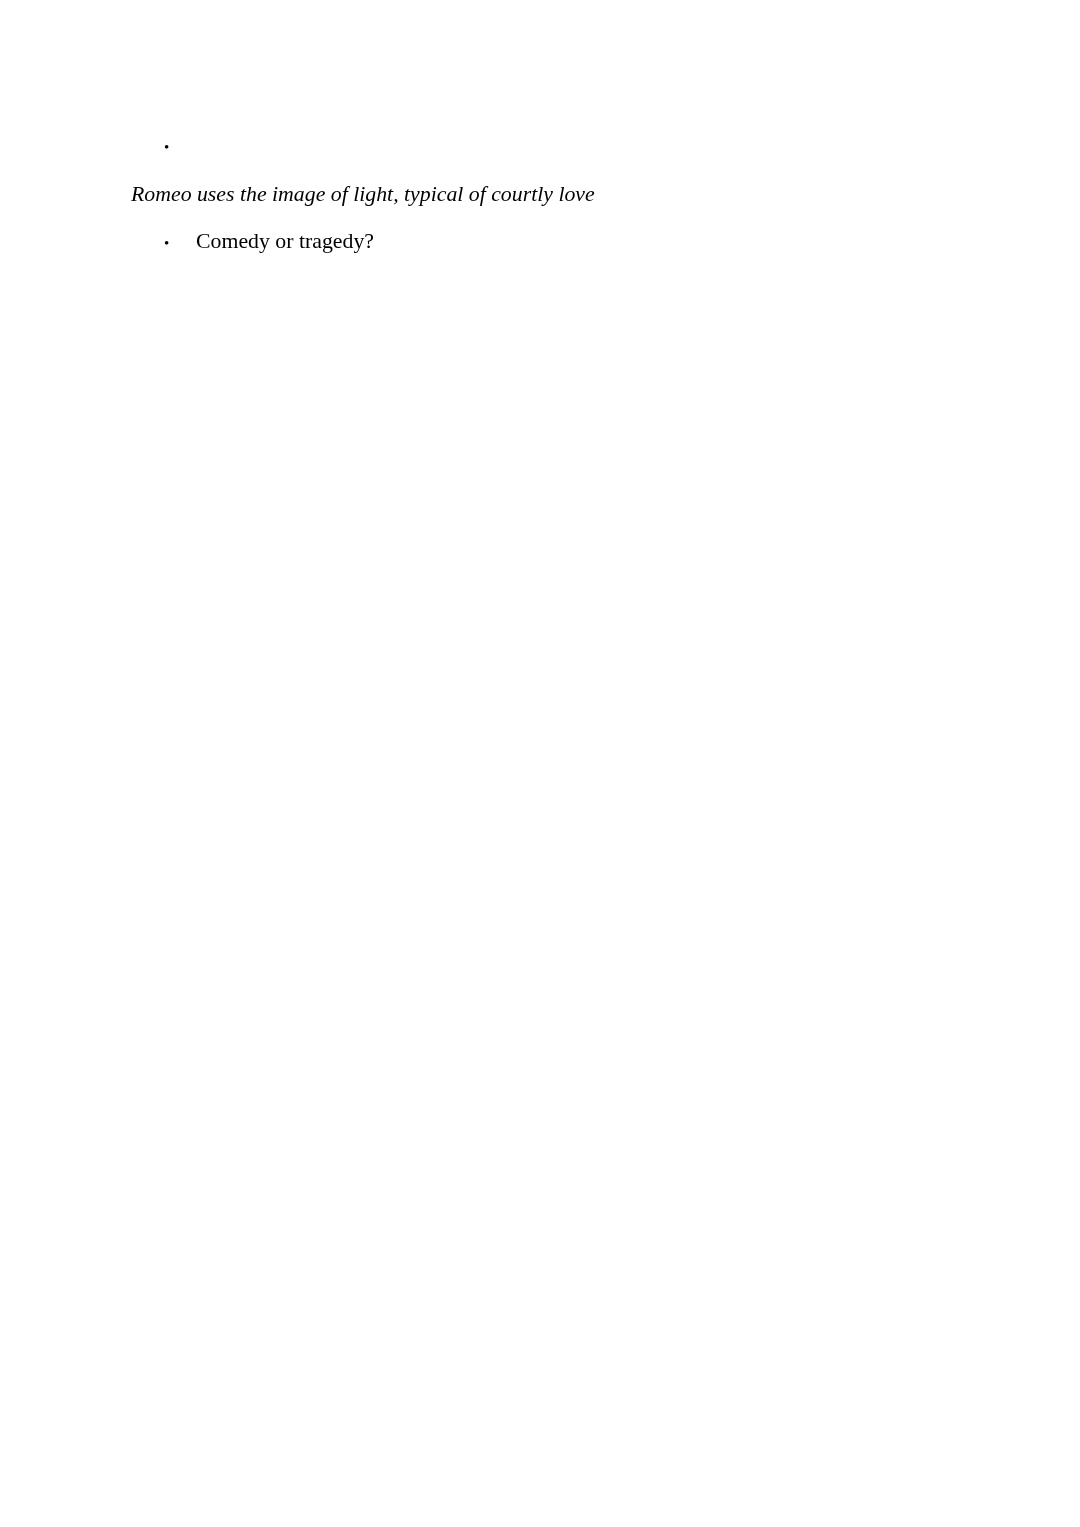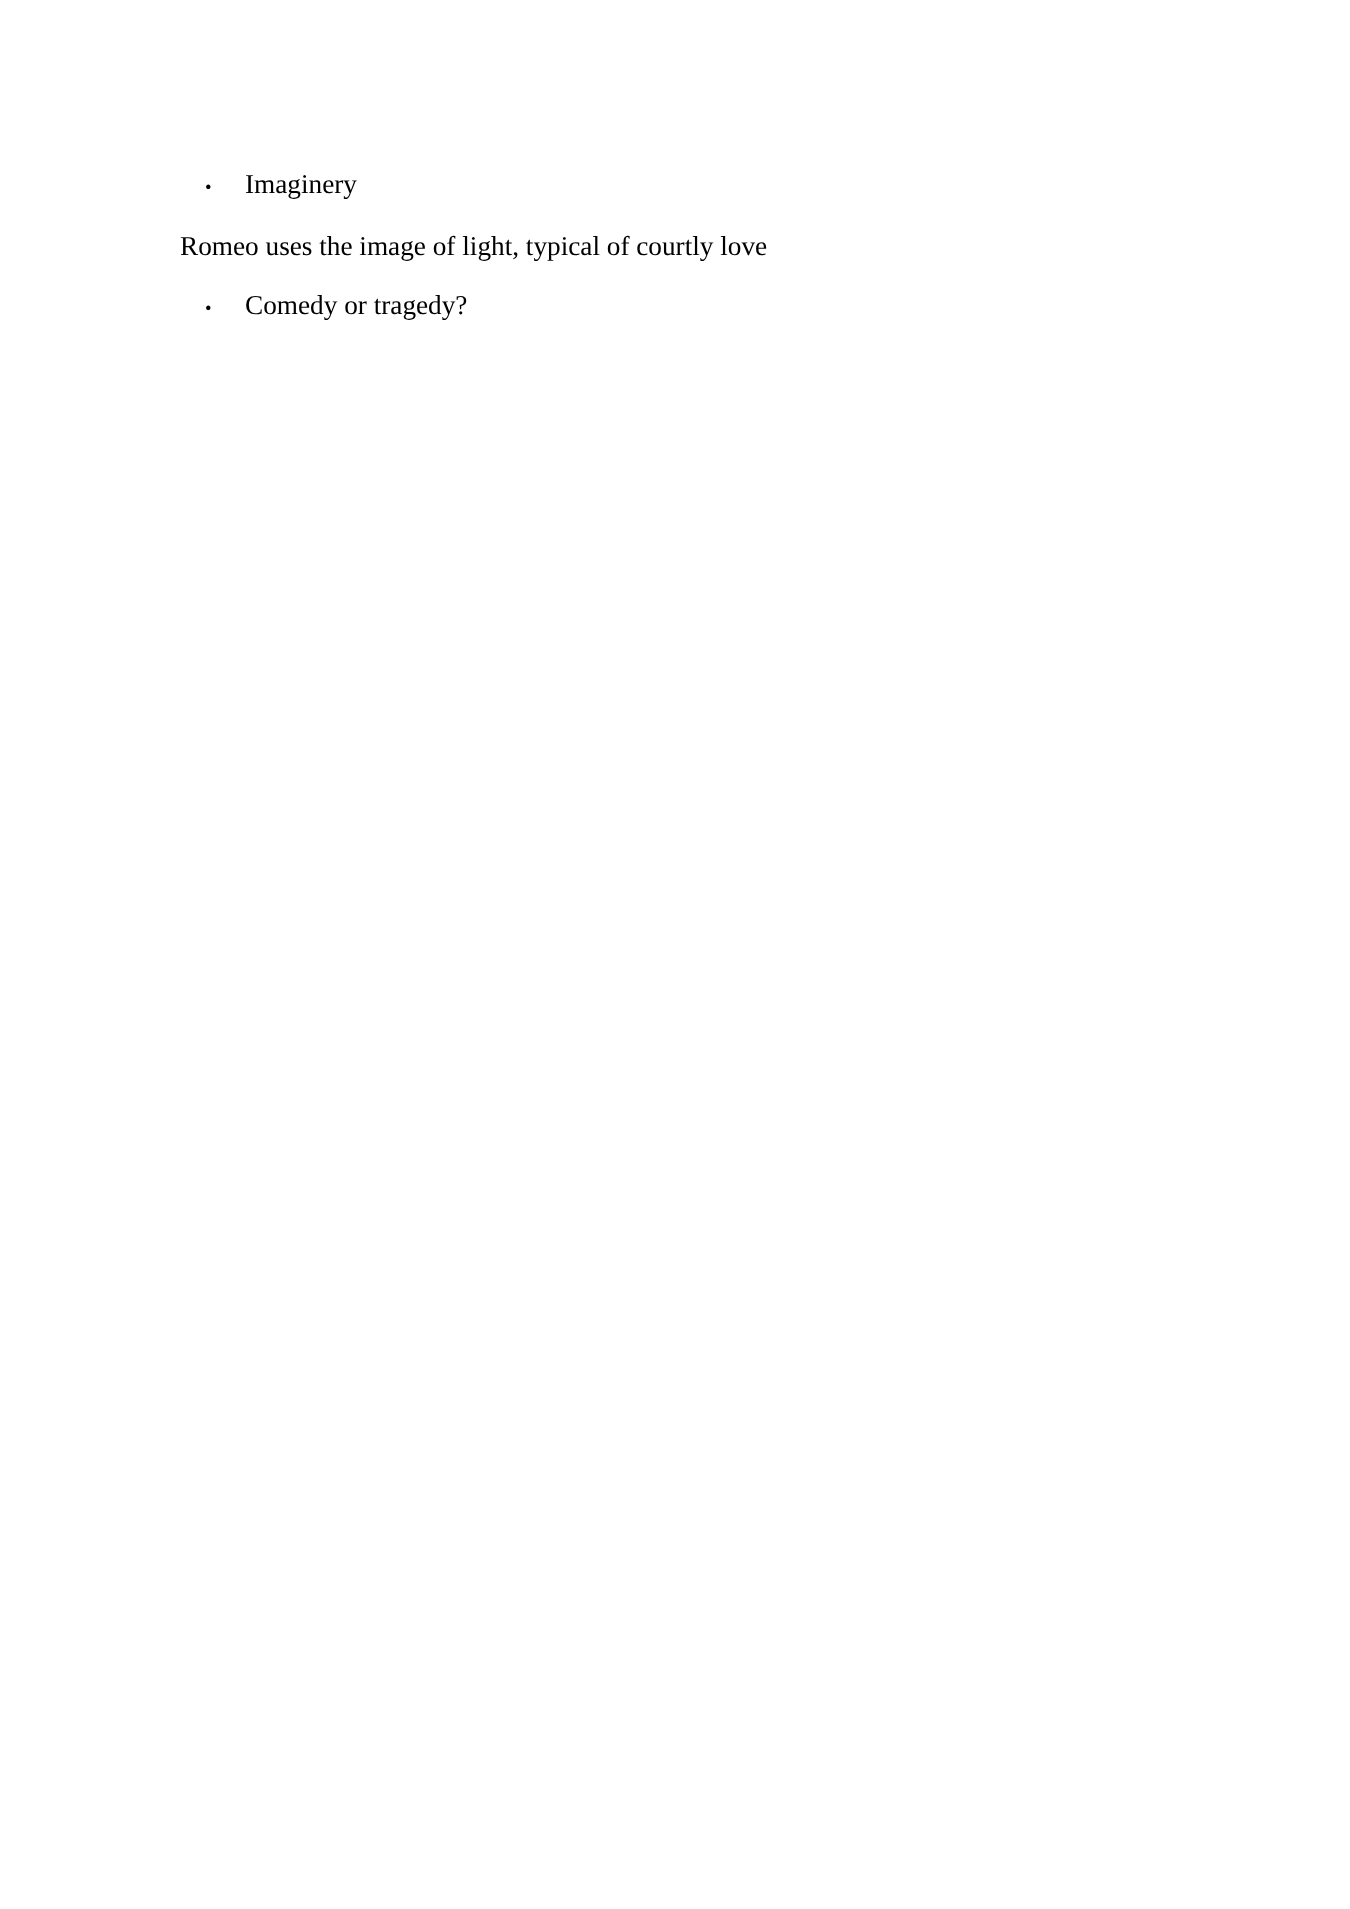--- a/index.html
+++ b/index.html
@@ -30,32 +30,32 @@
     flex: 0 0 32px;
     width: 32px;
     font-size: 15px;
     line-height: 28.8px;
     color: #000000;
   }
   .bullet-label {
     flex: 1 1 auto;
   }
   .doc-paragraph {
-    margin: 0 0 18px 13px;
+    margin: 0 0 18px 0;
     max-width: 818px;
+    font-style: italic;
   }
 </style>
 </head>
 <body>
 
 <div class="page">
 
   <div class="bullet-row">
     <span class="bullet-marker">•</span>
-    <span class="bullet-label">Imaginery</span>
   </div>
 
   <p class="doc-paragraph">Romeo uses the image of light, typical of courtly love</p>
 
   <div class="bullet-row">
     <span class="bullet-marker">•</span>
     <span class="bullet-label">Comedy or tragedy?</span>
   </div>
 
 

